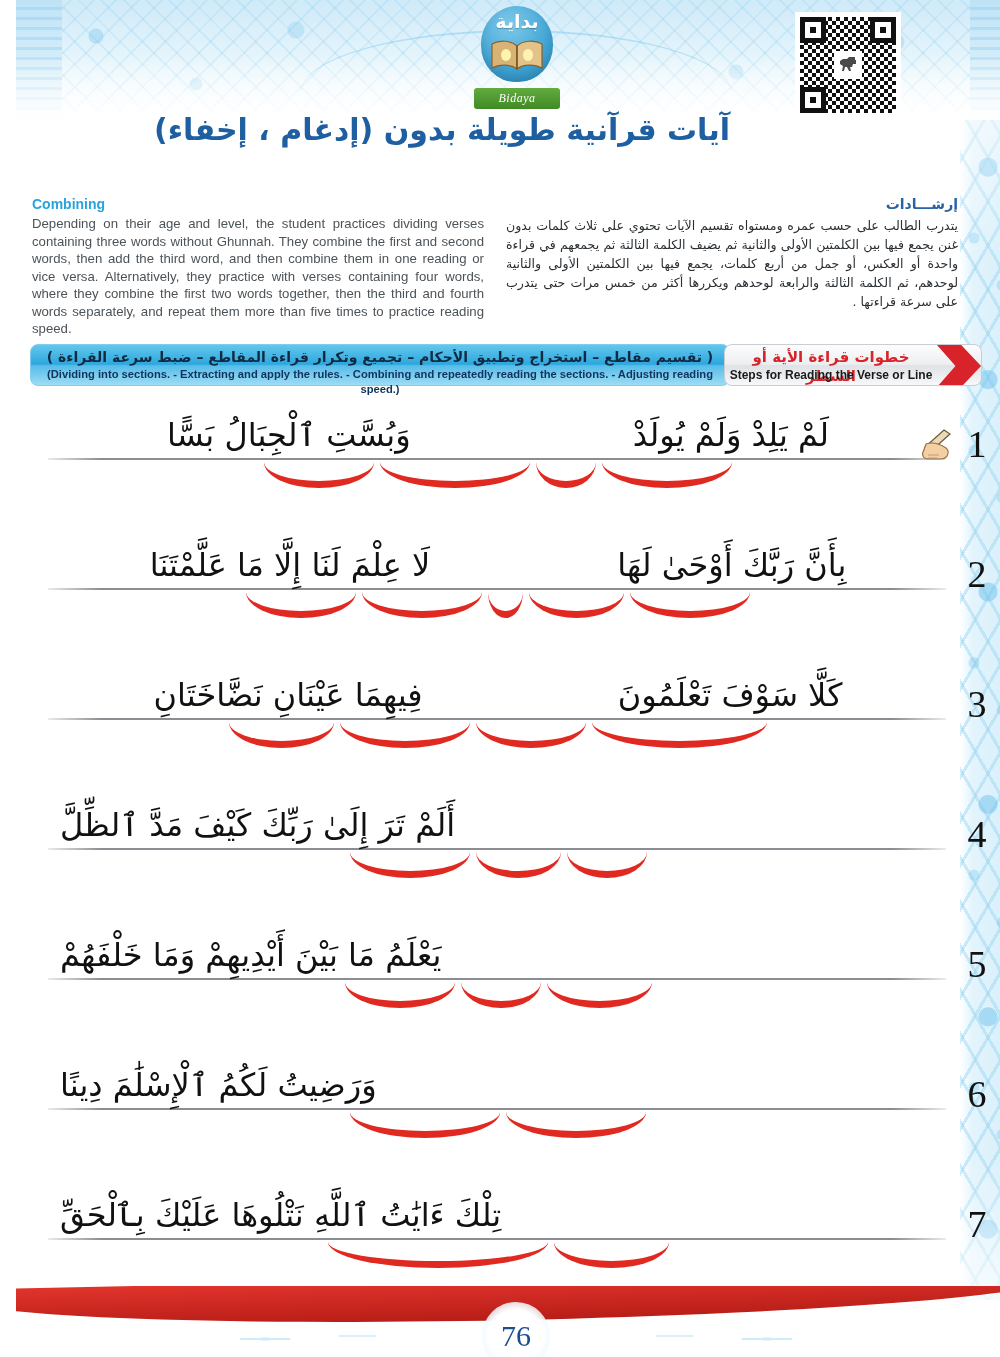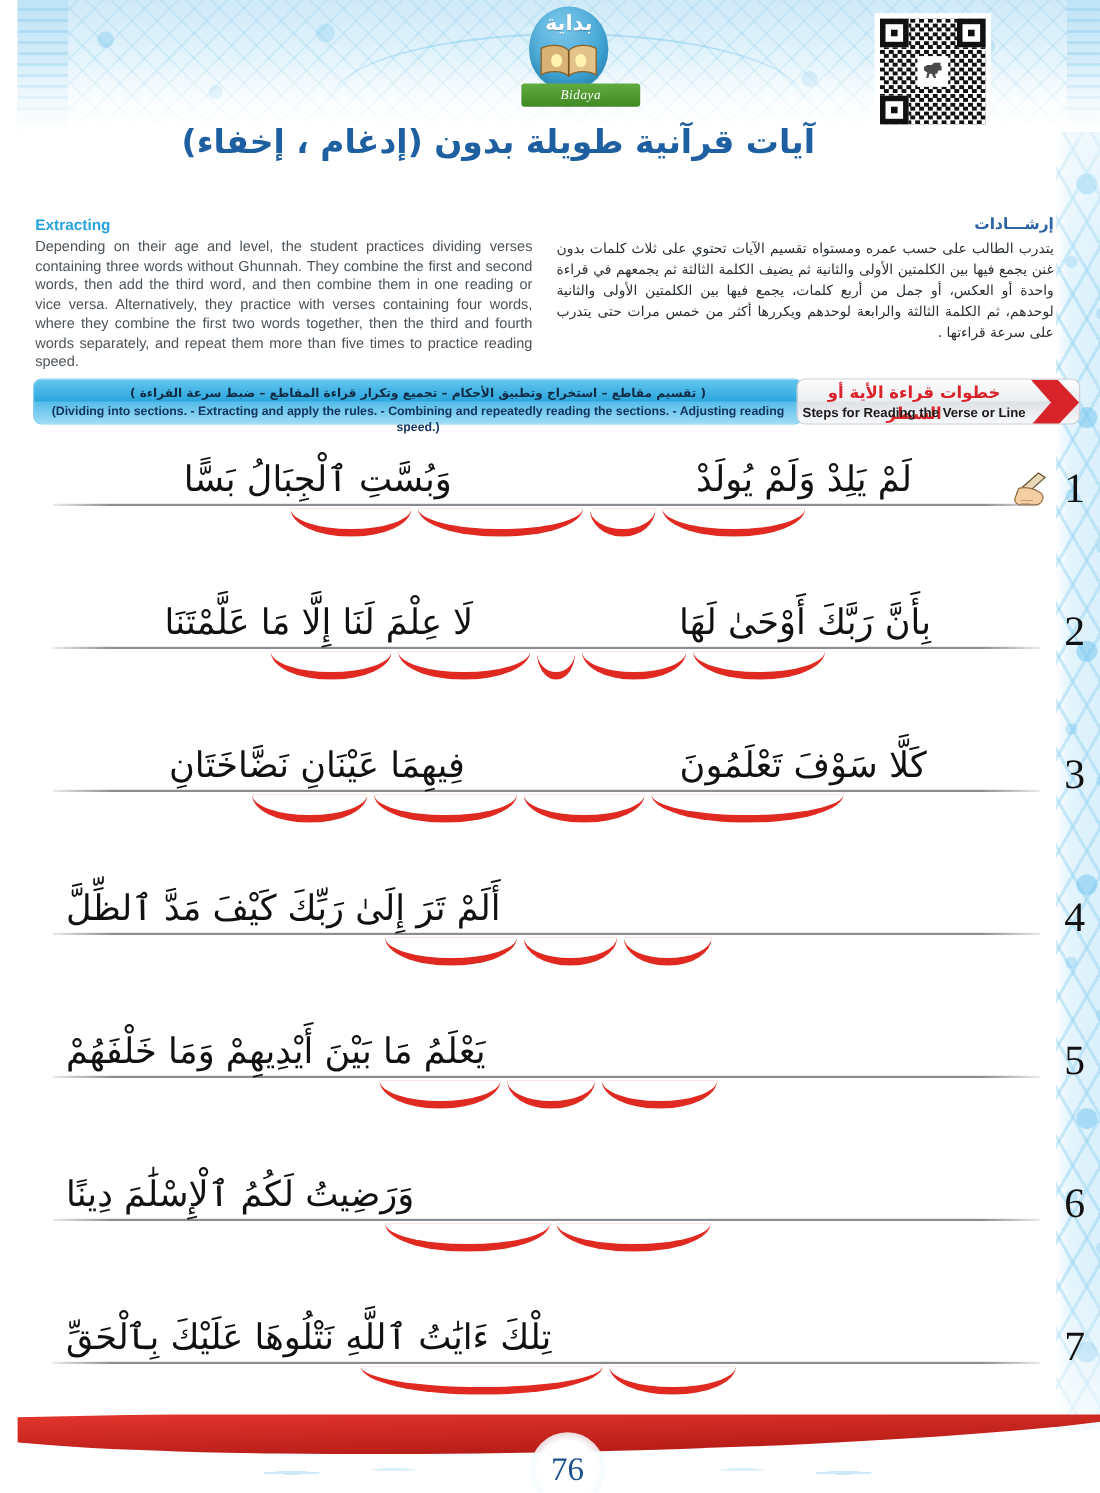--- a/index.html
+++ b/index.html
@@ -117,22 +117,22 @@
     font-family: "DejaVu Sans", sans-serif;
     font-size: 19px; color: #ffffff; font-weight: bold;
     text-shadow: 0 1px 1px rgba(0,0,0,.25);
   }
   .logo-book {
     position: absolute; left: 8px; top: 32px;
     width: 56px; height: 34px;
   }
   .logo-ribbon {
     position: absolute;
-    left: 33px; top: 72px;
-    width: 108px; height: 21px;
+    left: 33px; top: 84px;
+    width: 86px; height: 21px;
     background: linear-gradient(180deg,#62ab3f,#3f8a24);
     border-radius: 3px;
     color:#fff; font-size: 12px; font-style: italic;
     line-height: 21px; letter-spacing:.5px;
     font-family: "Liberation Serif", serif;
   }
 
   
   .qr {
     position: absolute;
@@ -160,21 +160,21 @@
   .qr-eye.tr { right:0; top:0; }
   .qr-eye.bl { left:0; bottom:0; }
   .qr-dino {
     position:absolute; left:34px; top:34px; width:28px; height:28px;
     background:#fff; display:flex; align-items:center; justify-content:center;
   }
 
   
   .title-ar {
     position: absolute;
-    top: 112px; left: 12px; width: 804px;
+    top: 112px; left: 1px; width: 804px;
     text-align: center;
     font-family: "DejaVu Sans", sans-serif;
     font-size: 30px; font-weight: bold;
     color: #1d5fa0;
     direction: rtl;
     letter-spacing: -.3px;
     padding-left: 46px;
   }
   .title-en {
     position: absolute;
@@ -227,21 +227,21 @@
     left: 0; top: 0;
     width: 700px; height: 42px;
     border-radius: 8px;
     background: linear-gradient(180deg,#63c6ee 0%, #2da7dd 48%, #57bde9 52%, #9ddcf4 100%);
     border: 1px solid #7fcdef;
     direction: rtl;
     padding: 3px 14px 0 14px;
   }
   .steps-blue .ar {
     font-family:"DejaVu Sans", sans-serif;
-    font-size: 11px; font-weight: bold; color: #102a43;
+    font-size: 14px; font-weight: bold; color: #102a43;
     line-height: 19px; text-align:center;
   }
   .steps-blue .en {
     direction: ltr;
     font-size: 11.2px; font-weight: bold; color: #11335c;
     line-height: 15px; text-align:center;
   }
   .steps-badge {
     position: absolute;
     right: 0; top: 0;
@@ -411,21 +411,21 @@
         <svg width="22" height="20" viewBox="0 0 22 20">
           <path d="M14 2 h4 v3 h1 v4 h-3 l-1 3 h-2 l1 4 h-2 l-2-4 h-2 l-1 4 h-2 l1-5 l-3-2 v-3 l3-2 h4 l2-2 z" fill="#4a4a4a"></path>
         </svg>
       </div>
     </div>
   </div>
 
   <div class="title-ar">آيات قرآنية طويلة بدون (إدغام ، إخفاء)</div>
 
   <div class="guidelines-en">
-    <h3>Extracting</h3>
+    <h3>Combining</h3>
     <p>Depending on their age and level, the student practices dividing verses containing three words without Ghunnah. They combine the first and second words, then add the third word, and then combine them in one reading or vice versa. Alternatively, they practice with verses containing four words, where they combine the first two words together, then the third and fourth words separately, and repeat them more than five times to practice reading speed.</p>
   </div>
 
   <div class="guidelines-ar">
     <h3>إرشـــادات</h3>
     <p>يتدرب الطالب على حسب عمره ومستواه تقسيم الآيات تحتوي على ثلاث كلمات بدون غنن يجمع فيها بين الكلمتين الأولى والثانية ثم يضيف الكلمة الثالثة ثم يجمعهم في قراءة واحدة أو العكس، أو جمل من أربع كلمات، يجمع فيها بين الكلمتين الأولى والثانية لوحدهم، ثم الكلمة الثالثة والرابعة لوحدهم ويكررها أكثر من خمس مرات حتى يتدرب على سرعة قراءتها .</p>
   </div>
 
   <div class="steps-bar">
     <div class="steps-blue">

